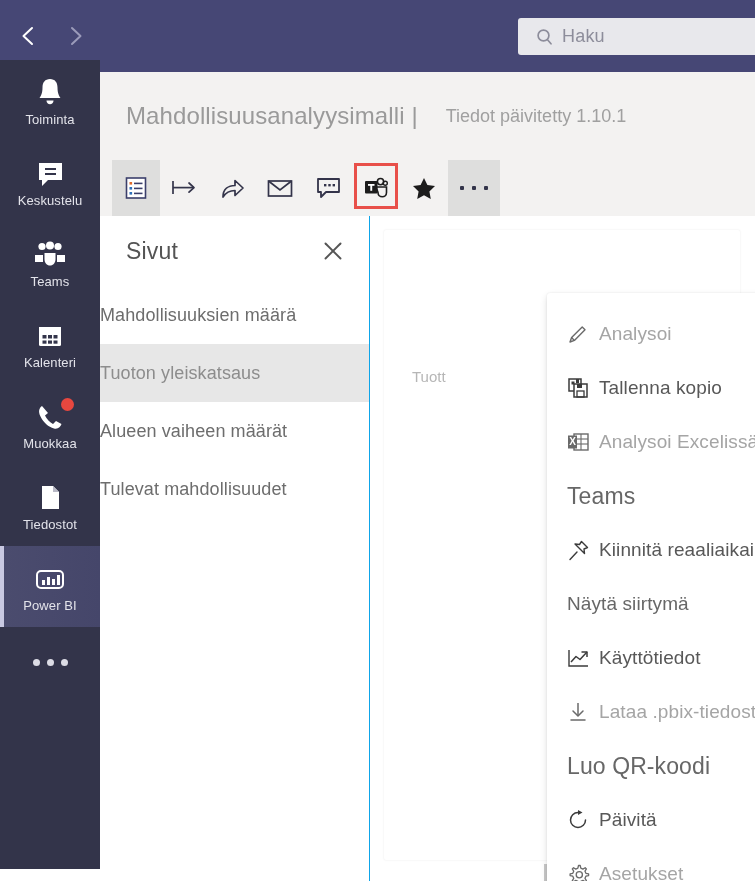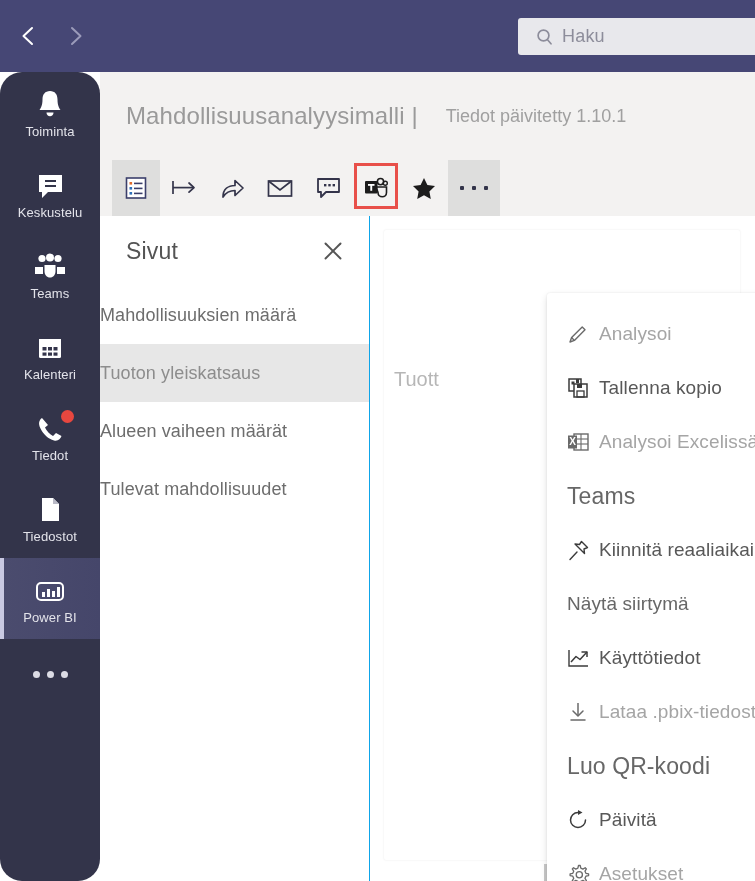--- a/index.html
+++ b/index.html
@@ -59,25 +59,24 @@
   }
   .search-placeholder {
     font-size: 18px;
     color: #8d8d9b;
     letter-spacing: 0.2px;
   }
 
   
   .rail {
     position: absolute;
-    left: 0; top: 72px;
+    left: 0; top: 60px;
     width: 100px; height: 809px;
     background: #33344a;
     z-index: 6;
-    border-radius: 22px;
   }
   .rail-item {
     position: relative;
     width: 100px;
     height: 81px;
     display: flex;
     flex-direction: column;
     align-items: center;
     justify-content: center;
     cursor: pointer;
@@ -249,22 +248,22 @@
   .canvas-card {
     position: absolute;
     left: 14px; top: 14px;
     width: 356px; height: 630px;
     background: #ffffff;
     box-shadow: 0 0 2px rgba(0,0,0,0.10);
     border-radius: 2px;
   }
   .canvas-label {
     position: absolute;
-    left: 24px; top: 152px;
-    font-size: 20px;
+    left: 42px; top: 152px;
+    font-size: 15px;
     color: #b6b6b6;
     white-space: nowrap;
   }
   .canvas-bigglyph {
     position: absolute;
     left: 335px; top: 275px;
     font-size: 46px;
     color: #3a3a3a;
     letter-spacing: 1px;
     white-space: nowrap;
@@ -399,21 +398,21 @@
       <span class="rail-lbl">Kalenteri</span>
     </div>
 
     <div class="rail-item">
       <span class="rail-badge"></span>
       <span class="rail-ico">
         <svg width="30" height="30" viewBox="0 0 30 30">
           <path d="M7 4 C4 6 3 9.5 5.5 14.5 C8.5 20.5 13.5 25 19 26.5 C23 27.5 25.5 25 26.5 22 L21 19 L18 22 C15 20.5 11.5 17 10 13.5 L13 11 Z" fill="#ffffff"></path>
         </svg>
       </span>
-      <span class="rail-lbl">Tiedot</span>
+      <span class="rail-lbl">Muokkaa</span>
     </div>
 
     <div class="rail-item">
       <span class="rail-ico">
         <svg width="28" height="30" viewBox="0 0 28 30">
           <path d="M6 3 L17 3 L23 9 L23 26 L6 26 Z" fill="#ffffff"></path>
           <path d="M17 3 L17 9 L23 9 Z" fill="#b9b9c6"></path>
         </svg>
       </span>
       <span class="rail-lbl">Tiedostot</span>

